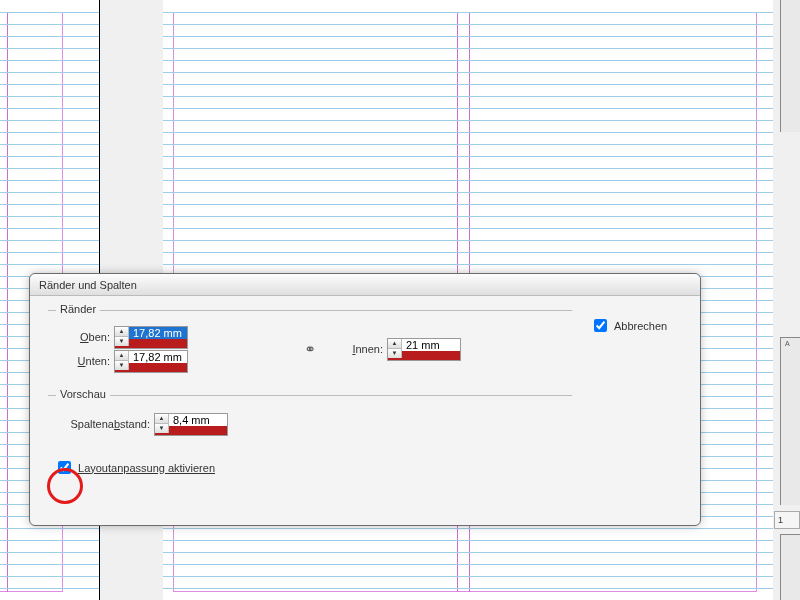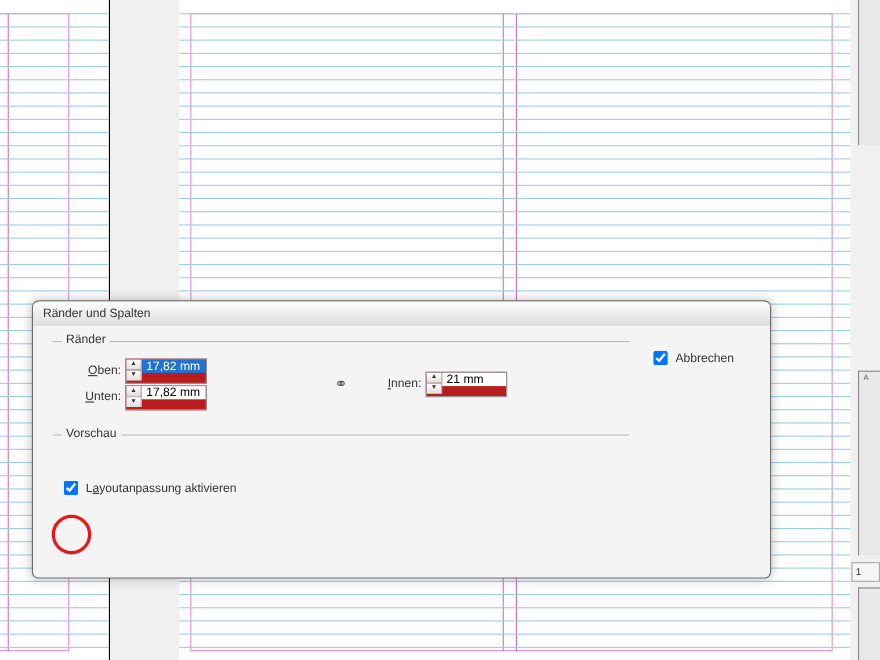--- a/index.html
+++ b/index.html
@@ -468,24 +468,34 @@
                 <input class="spinner-input" value="21 mm" style="">
               </div>
             </div>
           </div>
         </div>
       </div>
 
       <div class="groupbox">
         <span class="groupbox-legend">Vorschau</span>
         <div class="columns-grid">
+          <div class="field-row">
+            <span class="field-label wide">Spaltena<u>b</u>stand:</span>
+            <div class="spinner">
+              <div class="spin-buttons">
+                <div class="spin-up">▲</div>
+                <div class="spin-down">▼</div>
+              </div>
+              <input class="spinner-input" value="8,4 mm" style="">
+            </div>
+          </div>
         </div>
       </div>
 
-      <div class="checkbox-row" style="margin-left:6px;">
+      <div class="checkbox-row" style="margin-left:6px;text-decoration:underline;">
         <input type="checkbox" checked="" style="">
         <span>L<u>a</u>youtanpassung aktivieren</span>
       </div>
 
     </div>
     <div class="dialog-right">
       <div class="preview-row">
         <input type="checkbox" checked="" style="">
         <span>Abbrechen</span>
       </div>

